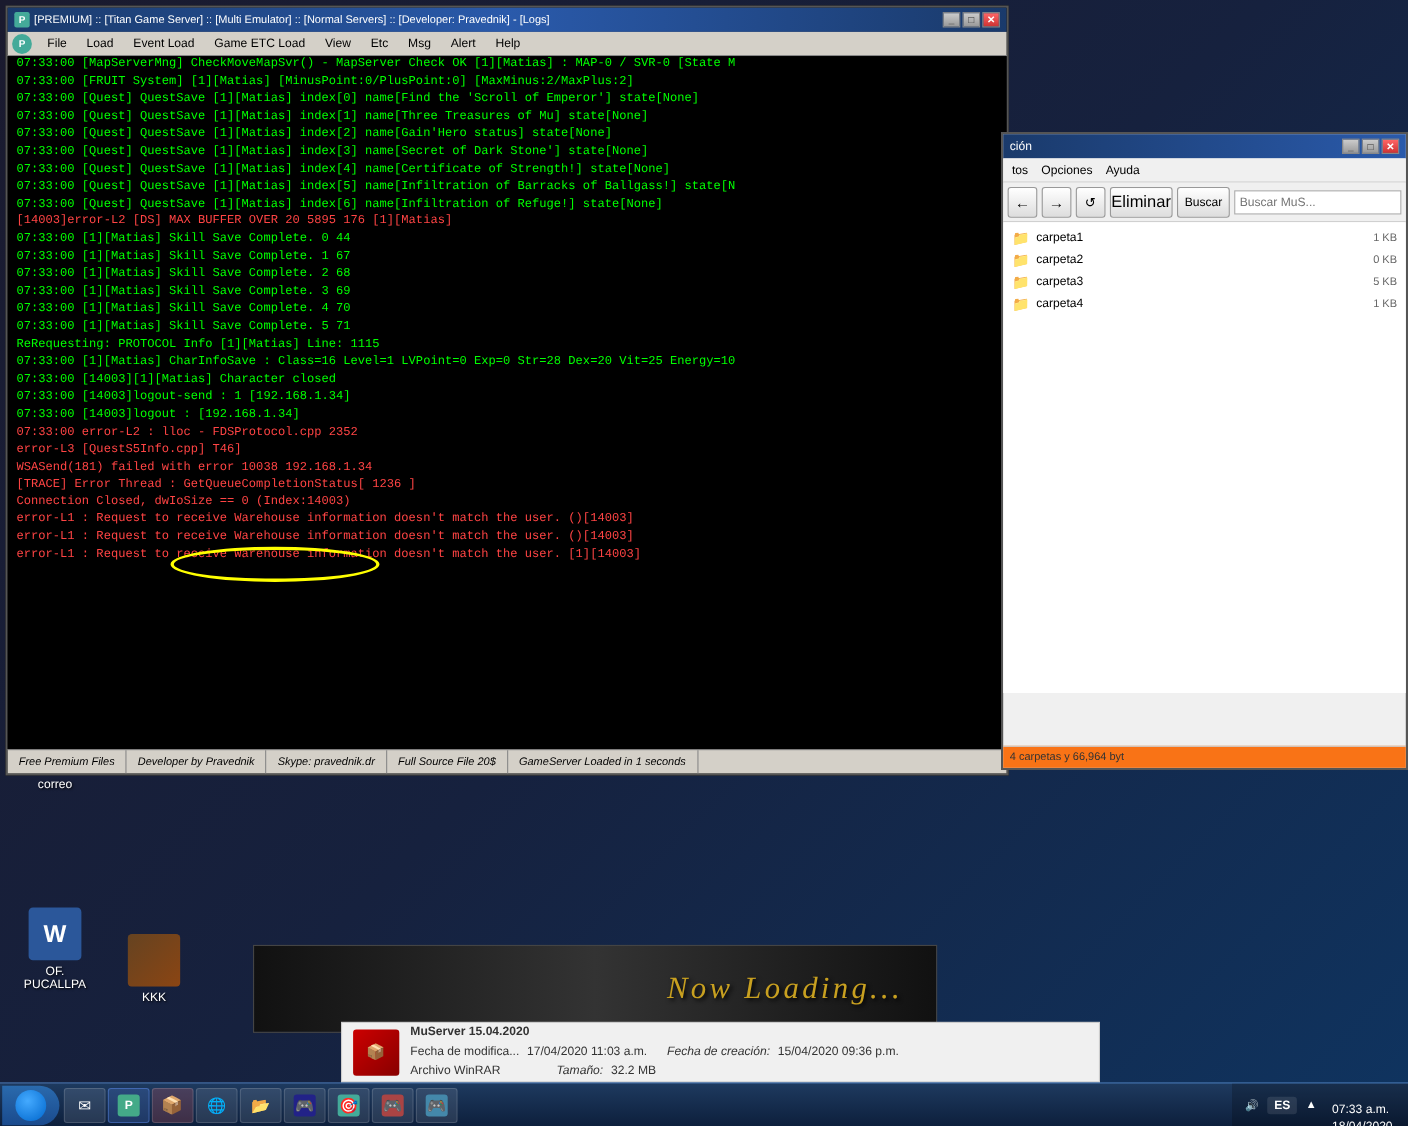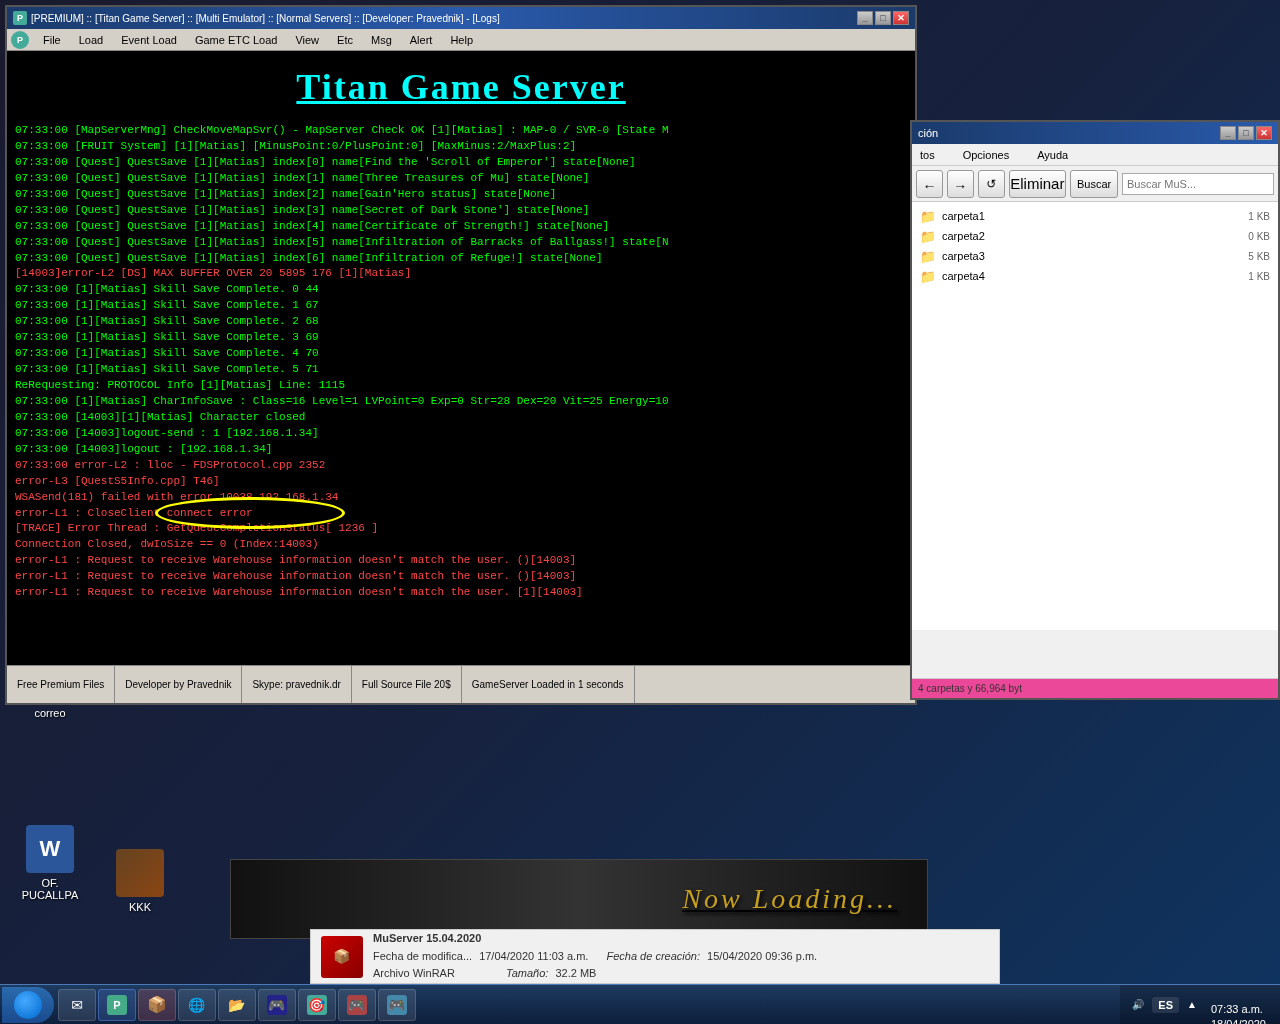--- a/index.html
+++ b/index.html
@@ -188,25 +188,26 @@
       height: 32px;
       top: 446px;
       left: 148px;
       pointer-events: none;
       z-index: 10;
     }
 
     
     .statusbar {
       background: #d4d0c8;
-      height: 38px;
+      height: 22px;
       display: flex;
       align-items: flex-start;
       flex-shrink: 0;
       border-top: 1px solid #888;
+      font-style: italic;
     }
     .status-item {
       font-size: 10px;
       color: #000;
       padding: 0 10px;
       border-right: 1px solid #888;
       height: 100%;
       display: flex;
       align-items: center;
     }
@@ -233,21 +234,21 @@
       justify-content: space-between;
       height: 22px;
       flex-shrink: 0;
     }
     .right-panel-menubar {
       background: #f0f0f0;
       height: 22px;
       display: flex;
       align-items: center;
       padding: 0 4px;
-      gap: 20px;
+      gap: 4px;
       border-bottom: 1px solid #ccc;
       font-size: 11px;
       flex-shrink: 0;
     }
     .right-panel-toolbar {
       background: #f0f0f0;
       height: 36px;
       display: flex;
       align-items: center;
       padding: 0 4px;
@@ -298,21 +299,21 @@
       justify-content: center;
       font-size: 13px;
       flex-shrink: 0;
     }
     .file-size {
       margin-left: auto;
       color: #666;
       font-size: 10px;
     }
     .right-panel-statusbar {
-      background: #ec4899;
+      background: #f97316;
       height: 20px;
       border-top: 1px solid #ccc;
       display: flex;
       align-items: center;
       padding: 0 6px;
       font-size: 10px;
       color: #333;
       flex-shrink: 0;
       margin-top: 48px;
     }
@@ -518,21 +519,20 @@
       <span class="menu-item">Event Load</span>
       <span class="menu-item">Game ETC Load</span>
       <span class="menu-item">View</span>
       <span class="menu-item">Etc</span>
       <span class="menu-item">Msg</span>
       <span class="menu-item">Alert</span>
       <span class="menu-item">Help</span>
     </div>
 
     <div class="log-area">
-      <div class="log-title">Titan Game Server</div>
       <div class="log-content" id="log-content">
           <div class="log-line normal">07:33:00 [MapServerMng] CheckMoveMapSvr() - MapServer Check OK [1][Matias] : MAP-0 / SVR-0 [State M</div>
           <div class="log-line normal">07:33:00 [FRUIT System] [1][Matias] [MinusPoint:0/PlusPoint:0] [MaxMinus:2/MaxPlus:2]</div>
           <div class="log-line normal">07:33:00 [Quest] QuestSave [1][Matias] index[0] name[Find the 'Scroll of Emperor'] state[None]</div>
           <div class="log-line normal">07:33:00 [Quest] QuestSave [1][Matias] index[1] name[Three Treasures of Mu] state[None]</div>
           <div class="log-line normal">07:33:00 [Quest] QuestSave [1][Matias] index[2] name[Gain'Hero status] state[None]</div>
           <div class="log-line normal">07:33:00 [Quest] QuestSave [1][Matias] index[3] name[Secret of Dark Stone'] state[None]</div>
           <div class="log-line normal">07:33:00 [Quest] QuestSave [1][Matias] index[4] name[Certificate of Strength!] state[None]</div>
           <div class="log-line normal">07:33:00 [Quest] QuestSave [1][Matias] index[5] name[Infiltration of Barracks of Ballgass!] state[N</div>
           <div class="log-line normal">07:33:00 [Quest] QuestSave [1][Matias] index[6] name[Infiltration of Refuge!] state[None]</div>
@@ -544,21 +544,20 @@
           <div class="log-line normal">07:33:00 [1][Matias] Skill Save Complete. 4 70</div>
           <div class="log-line normal">07:33:00 [1][Matias] Skill Save Complete. 5 71</div>
           <div class="log-line normal">ReRequesting: PROTOCOL Info [1][Matias] Line: 1115</div>
           <div class="log-line normal">07:33:00 [1][Matias] CharInfoSave : Class=16 Level=1 LVPoint=0 Exp=0 Str=28 Dex=20 Vit=25 Energy=10</div>
           <div class="log-line normal">07:33:00 [14003][1][Matias] Character closed</div>
           <div class="log-line normal">07:33:00 [14003]logout-send : 1 [192.168.1.34]</div>
           <div class="log-line normal">07:33:00 [14003]logout : [192.168.1.34]</div>
           <div class="log-line error">07:33:00 error-L2 : lloc - FDSProtocol.cpp 2352</div>
           <div class="log-line error">error-L3 [QuestS5Info.cpp] T46]</div>
           <div class="log-line error">WSASend(181) failed with error 10038 192.168.1.34</div>
-          <div class="log-line error">error-L1 : CloseClient connect error</div>
           <div class="log-line error">[TRACE] Error Thread : GetQueueCompletionStatus[ 1236 ]</div>
           <div class="log-line error">Connection Closed, dwIoSize == 0 (Index:14003)</div>
           <div class="log-line error">error-L1 : Request to receive Warehouse information doesn't match the user. ()[14003]</div>
           <div class="log-line error">error-L1 : Request to receive Warehouse information doesn't match the user. ()[14003]</div>
           <div class="log-line error">error-L1 : Request to receive Warehouse information doesn't match the user. [1][14003]</div>
         </div>
 
       <div class="highlight-circle"></div>
     </div>
 
@@ -613,21 +612,21 @@
         <div class="file-icon">📁</div>
         <span>carpeta4</span>
         <span class="file-size">1 KB</span>
       </div>
     </div>
     <div class="right-panel-statusbar">
       <span>4 carpetas y 66,964 byt</span>
     </div>
   </div>
 
-  <div class="loading-screen" style="bottom:85px;left:230px;width:698px;height:80px;text-decoration:underline;">
+  <div class="loading-screen" style="bottom:85px;left:230px;width:622px;height:80px;">
     <span class="loading-text">Now  Loading...</span>
   </div>
 
   <div class="file-info-bar" style="position:absolute;bottom:40px;left:310px;width:690px;height:55px;background:#f0f0f0;border:1px solid #ccc;display:flex;align-items:center;padding:0 10px;gap:10px;">
     <div class="file-thumb" style="width:42px;height:42px;background:linear-gradient(135deg,#c00,#800);display:flex;align-items:center;justify-content:center;color:white;font-size:9px;font-weight:bold;border-radius:3px;">
       <div style="text-align:center;line-height:1.1;">
         <div style="font-size:14px;">📦</div>
       </div>
     </div>
     <div class="file-details">

